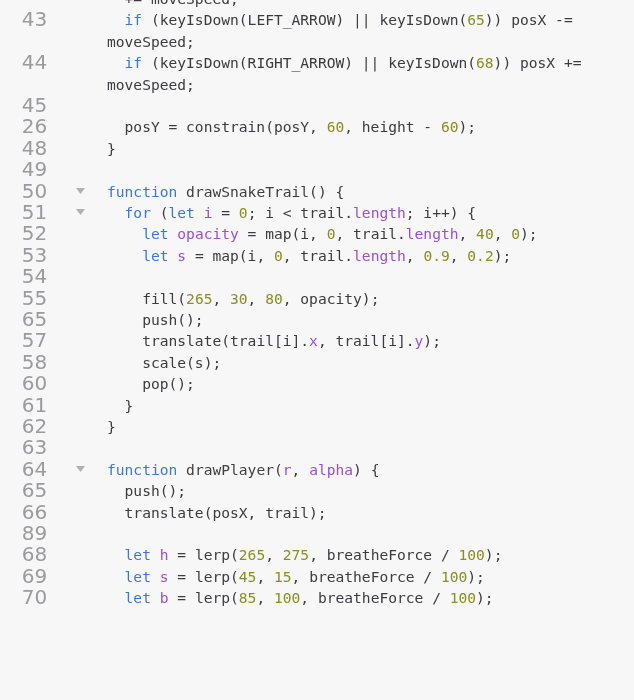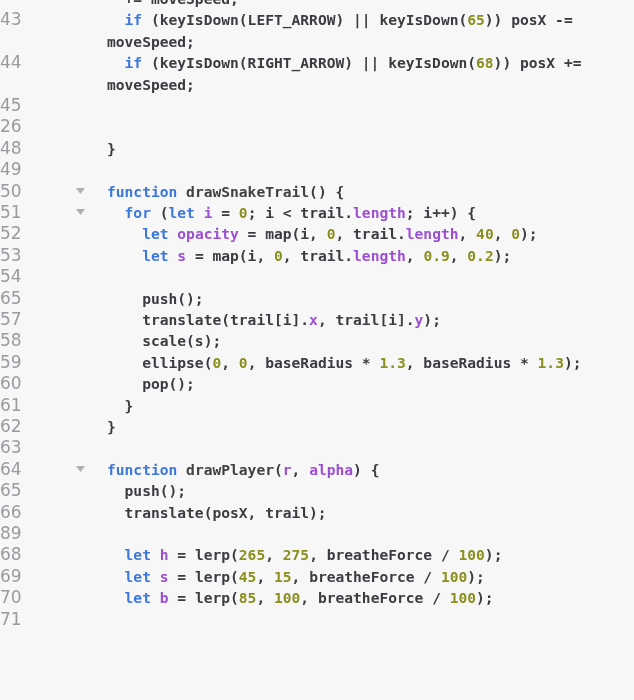--- a/index.html
+++ b/index.html
@@ -37,23 +37,23 @@
     line-height: 21.4px;
     white-space: pre-wrap;
     word-break: break-word;
   }
 
   .gutter {
     position: absolute;
     left: 0;
     top: 0;
     width: 69px;
-    text-align: left;
+    text-align: center;
     color: #9a9a9f;
-    font-size: 17px;
+    font-size: 20px;
     line-height: 21.4px;
     font-family: "DejaVu Sans", "Liberation Sans", sans-serif;
     user-select: none;
   }
 
   .fold {
     position: absolute;
     left: 74px;
     top: 0;
     width: 12px;
@@ -65,63 +65,61 @@
     user-select: none;
   }
   .fold svg { display: block; margin: 7px auto 0; }
 
   .code {
     margin-left: 107px;
     padding-right: 16px;
     color: #3b3b40;
     white-space: pre-wrap;
     word-break: break-word;
-    font-weight: bold;
   }
 
   
   .kw   { color: #3b77db; }        
   .var  { color: #9b4fd1; }        
   .num  { color: #8a8f1e; }        
   .fn   { color: #404040; }        
   .pl   { color: #3b3b40; }        
 </style>
 </head>
 <body>
 
 <div id="editor">
   <div id="scroller">
       <div class="line"><div class="gutter"></div><div class="code"><span class="pl">  += moveSpeed;</span></div></div>
       <div class="line"><div class="gutter">43</div><div class="code"><span class="pl">  </span><span class="kw">if</span><span class="pl"> (keyIsDown(LEFT_ARROW) || keyIsDown(</span><span class="num">65</span><span class="pl">)) posX -= moveSpeed;</span></div></div>
       <div class="line"><div class="gutter">44</div><div class="code"><span class="pl">  </span><span class="kw">if</span><span class="pl"> (keyIsDown(RIGHT_ARROW) || keyIsDown(</span><span class="num">68</span><span class="pl">)) posX += moveSpeed;</span></div></div>
       <div class="line"><div class="gutter">45</div><div class="code"><span class="pl"></span></div></div>
-      <div class="line"><div class="gutter">26</div></div>
+      <div class="line"><div class="gutter">26</div><div class="code"><span class="pl">  posY = constrain(posY, </span><span class="num">60</span><span class="pl">, height - </span><span class="num">60</span><span class="pl">);</span></div></div>
       <div class="line"><div class="gutter">48</div><div class="code"><span class="pl">}</span></div></div>
       <div class="line"><div class="gutter">49</div><div class="code"><span class="pl"></span></div></div>
       <div class="line"><div class="gutter">50</div><div class="fold"><svg width="9" height="6" viewBox="0 0 9 6" aria-hidden="true">
             <path d="M0 0 L9 0 L4.5 6 Z" fill="#b0b0b5"></path>
           </svg></div><div class="code"><span class="kw">function</span><span class="pl"> </span><span class="fn">drawSnakeTrail</span><span class="pl">() {</span></div></div>
       <div class="line"><div class="gutter">51</div><div class="fold"><svg width="9" height="6" viewBox="0 0 9 6" aria-hidden="true">
             <path d="M0 0 L9 0 L4.5 6 Z" fill="#b0b0b5"></path>
           </svg></div><div class="code"><span class="pl">  </span><span class="kw">for</span><span class="pl"> (</span><span class="kw">let</span><span class="pl"> </span><span class="var">i</span><span class="pl"> = </span><span class="num">0</span><span class="pl">; i &lt; trail.</span><span class="var">length</span><span class="pl">; i++) {</span></div></div>
       <div class="line"><div class="gutter">52</div><div class="code"><span class="pl">    </span><span class="kw">let</span><span class="pl"> </span><span class="var">opacity</span><span class="pl"> = map(i, </span><span class="num">0</span><span class="pl">, trail.</span><span class="var">length</span><span class="pl">, </span><span class="num">40</span><span class="pl">, </span><span class="num">0</span><span class="pl">);</span></div></div>
       <div class="line"><div class="gutter">53</div><div class="code"><span class="pl">    </span><span class="kw">let</span><span class="pl"> </span><span class="var">s</span><span class="pl"> = map(i, </span><span class="num">0</span><span class="pl">, trail.</span><span class="var">length</span><span class="pl">, </span><span class="num">0.9</span><span class="pl">, </span><span class="num">0.2</span><span class="pl">);</span></div></div>
       <div class="line"><div class="gutter">54</div><div class="code"><span class="pl"></span></div></div>
+      <div class="line"><div class="gutter">55</div><div class="code"><span class="pl">    fill(</span><span class="num">265</span><span class="pl">, </span><span class="num">30</span><span class="pl">, </span><span class="num">80</span><span class="pl">, opacity);</span></div></div>
       <div class="line"><div class="gutter">65</div><div class="code"><span class="pl">    push();</span></div></div>
       <div class="line"><div class="gutter">57</div><div class="code"><span class="pl">    translate(trail[i].</span><span class="var">x</span><span class="pl">, trail[i].</span><span class="var">y</span><span class="pl">);</span></div></div>
       <div class="line"><div class="gutter">58</div><div class="code"><span class="pl">    scale(s);</span></div></div>
-      <div class="line"><div class="gutter">59</div><div class="code"><span class="pl">    ellipse(</span><span class="num">0</span><span class="pl">, </span><span class="num">0</span><span class="pl">, baseRadius * </span><span class="num">1.3</span><span class="pl">, baseRadius * </span><span class="num">1.3</span><span class="pl">);</span></div></div>
       <div class="line"><div class="gutter">60</div><div class="code"><span class="pl">    pop();</span></div></div>
       <div class="line"><div class="gutter">61</div><div class="code"><span class="pl">  }</span></div></div>
       <div class="line"><div class="gutter">62</div><div class="code"><span class="pl">}</span></div></div>
       <div class="line"><div class="gutter">63</div><div class="code"><span class="pl"></span></div></div>
       <div class="line"><div class="gutter">64</div><div class="fold"><svg width="9" height="6" viewBox="0 0 9 6" aria-hidden="true">
             <path d="M0 0 L9 0 L4.5 6 Z" fill="#b0b0b5"></path>
           </svg></div><div class="code"><span class="kw">function</span><span class="pl"> </span><span class="fn">drawPlayer</span><span class="pl">(</span><span class="var">r</span><span class="pl">, </span><span class="var">alpha</span><span class="pl">) {</span></div></div>
       <div class="line"><div class="gutter">65</div><div class="code"><span class="pl">  push();</span></div></div>
       <div class="line"><div class="gutter">66</div><div class="code"><span class="pl">  translate(posX, trail);</span></div></div>
       <div class="line"><div class="gutter">89</div><div class="code"><span class="pl"></span></div></div>
       <div class="line"><div class="gutter">68</div><div class="code"><span class="pl">  </span><span class="kw">let</span><span class="pl"> </span><span class="var">h</span><span class="pl"> = lerp(</span><span class="num">265</span><span class="pl">, </span><span class="num">275</span><span class="pl">, breatheForce / </span><span class="num">100</span><span class="pl">);</span></div></div>
       <div class="line"><div class="gutter">69</div><div class="code"><span class="pl">  </span><span class="kw">let</span><span class="pl"> </span><span class="var">s</span><span class="pl"> = lerp(</span><span class="num">45</span><span class="pl">, </span><span class="num">15</span><span class="pl">, breatheForce / </span><span class="num">100</span><span class="pl">);</span></div></div>
       <div class="line"><div class="gutter">70</div><div class="code"><span class="pl">  </span><span class="kw">let</span><span class="pl"> </span><span class="var">b</span><span class="pl"> = lerp(</span><span class="num">85</span><span class="pl">, </span><span class="num">100</span><span class="pl">, breatheForce / </span><span class="num">100</span><span class="pl">);</span></div></div>
-      <div class="line"><div class="gutter">71</div><div class="code"><span class="pl"></span></div></div>
     </div>
 </div>
 
 </body></html>

